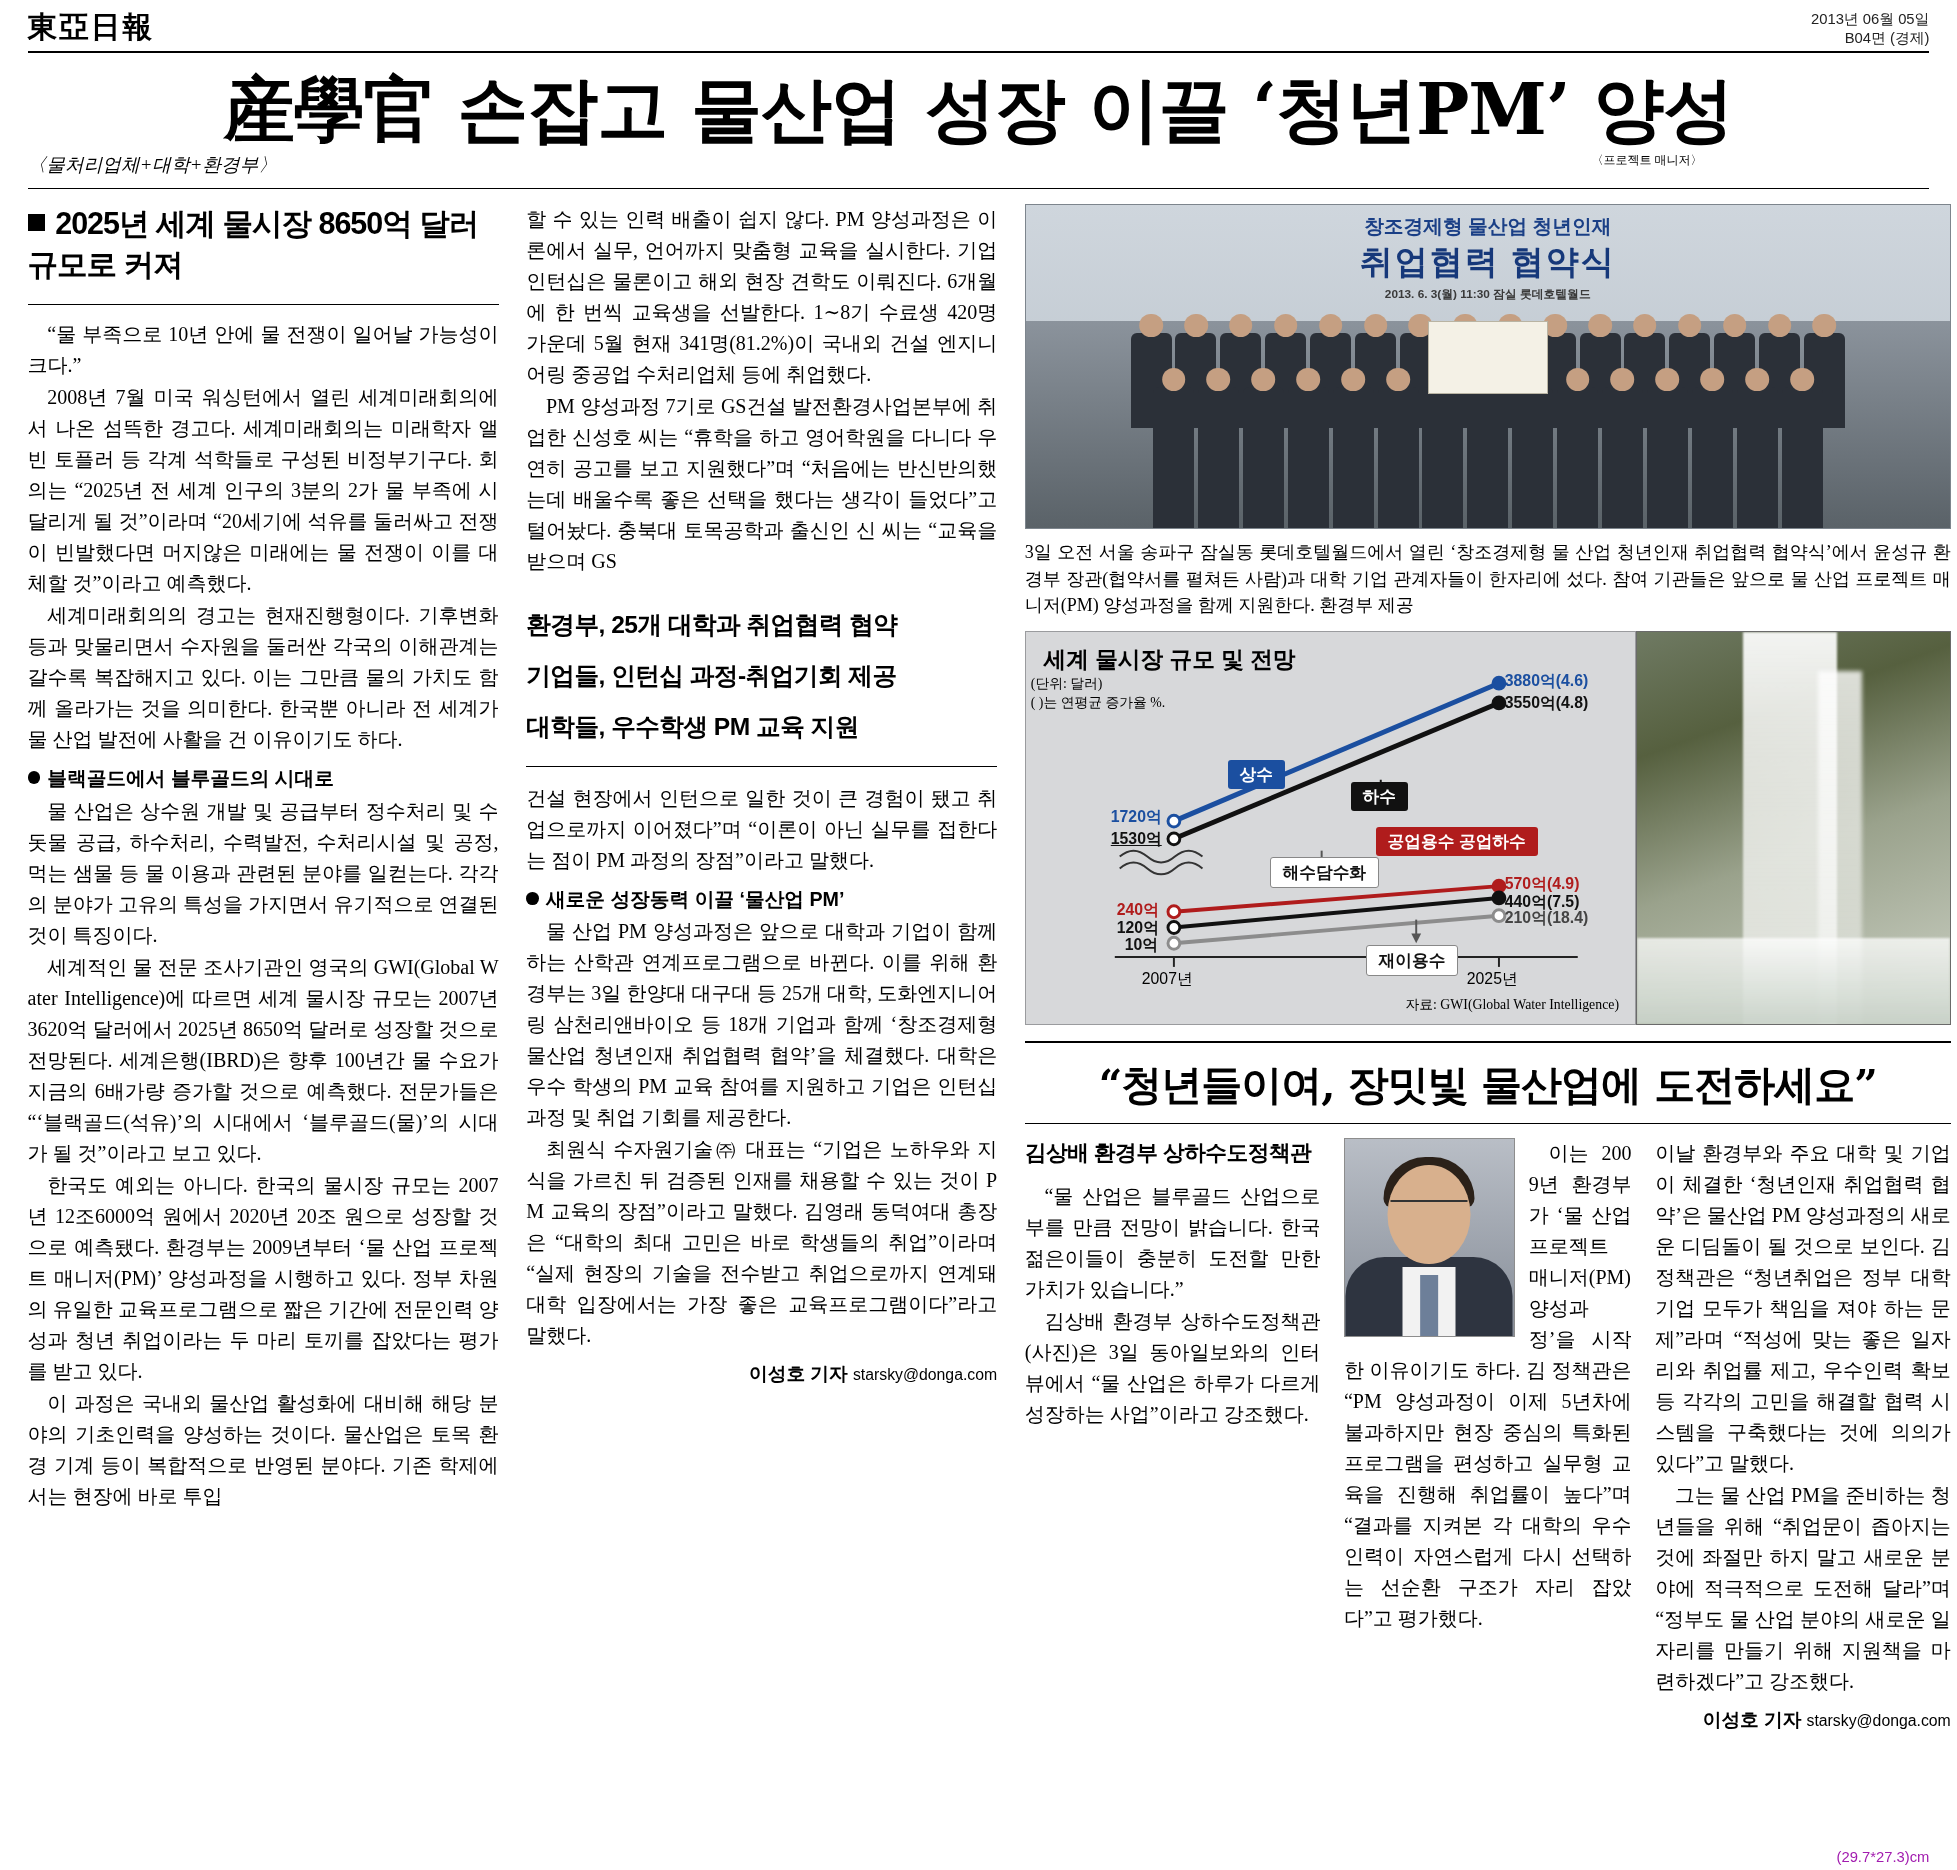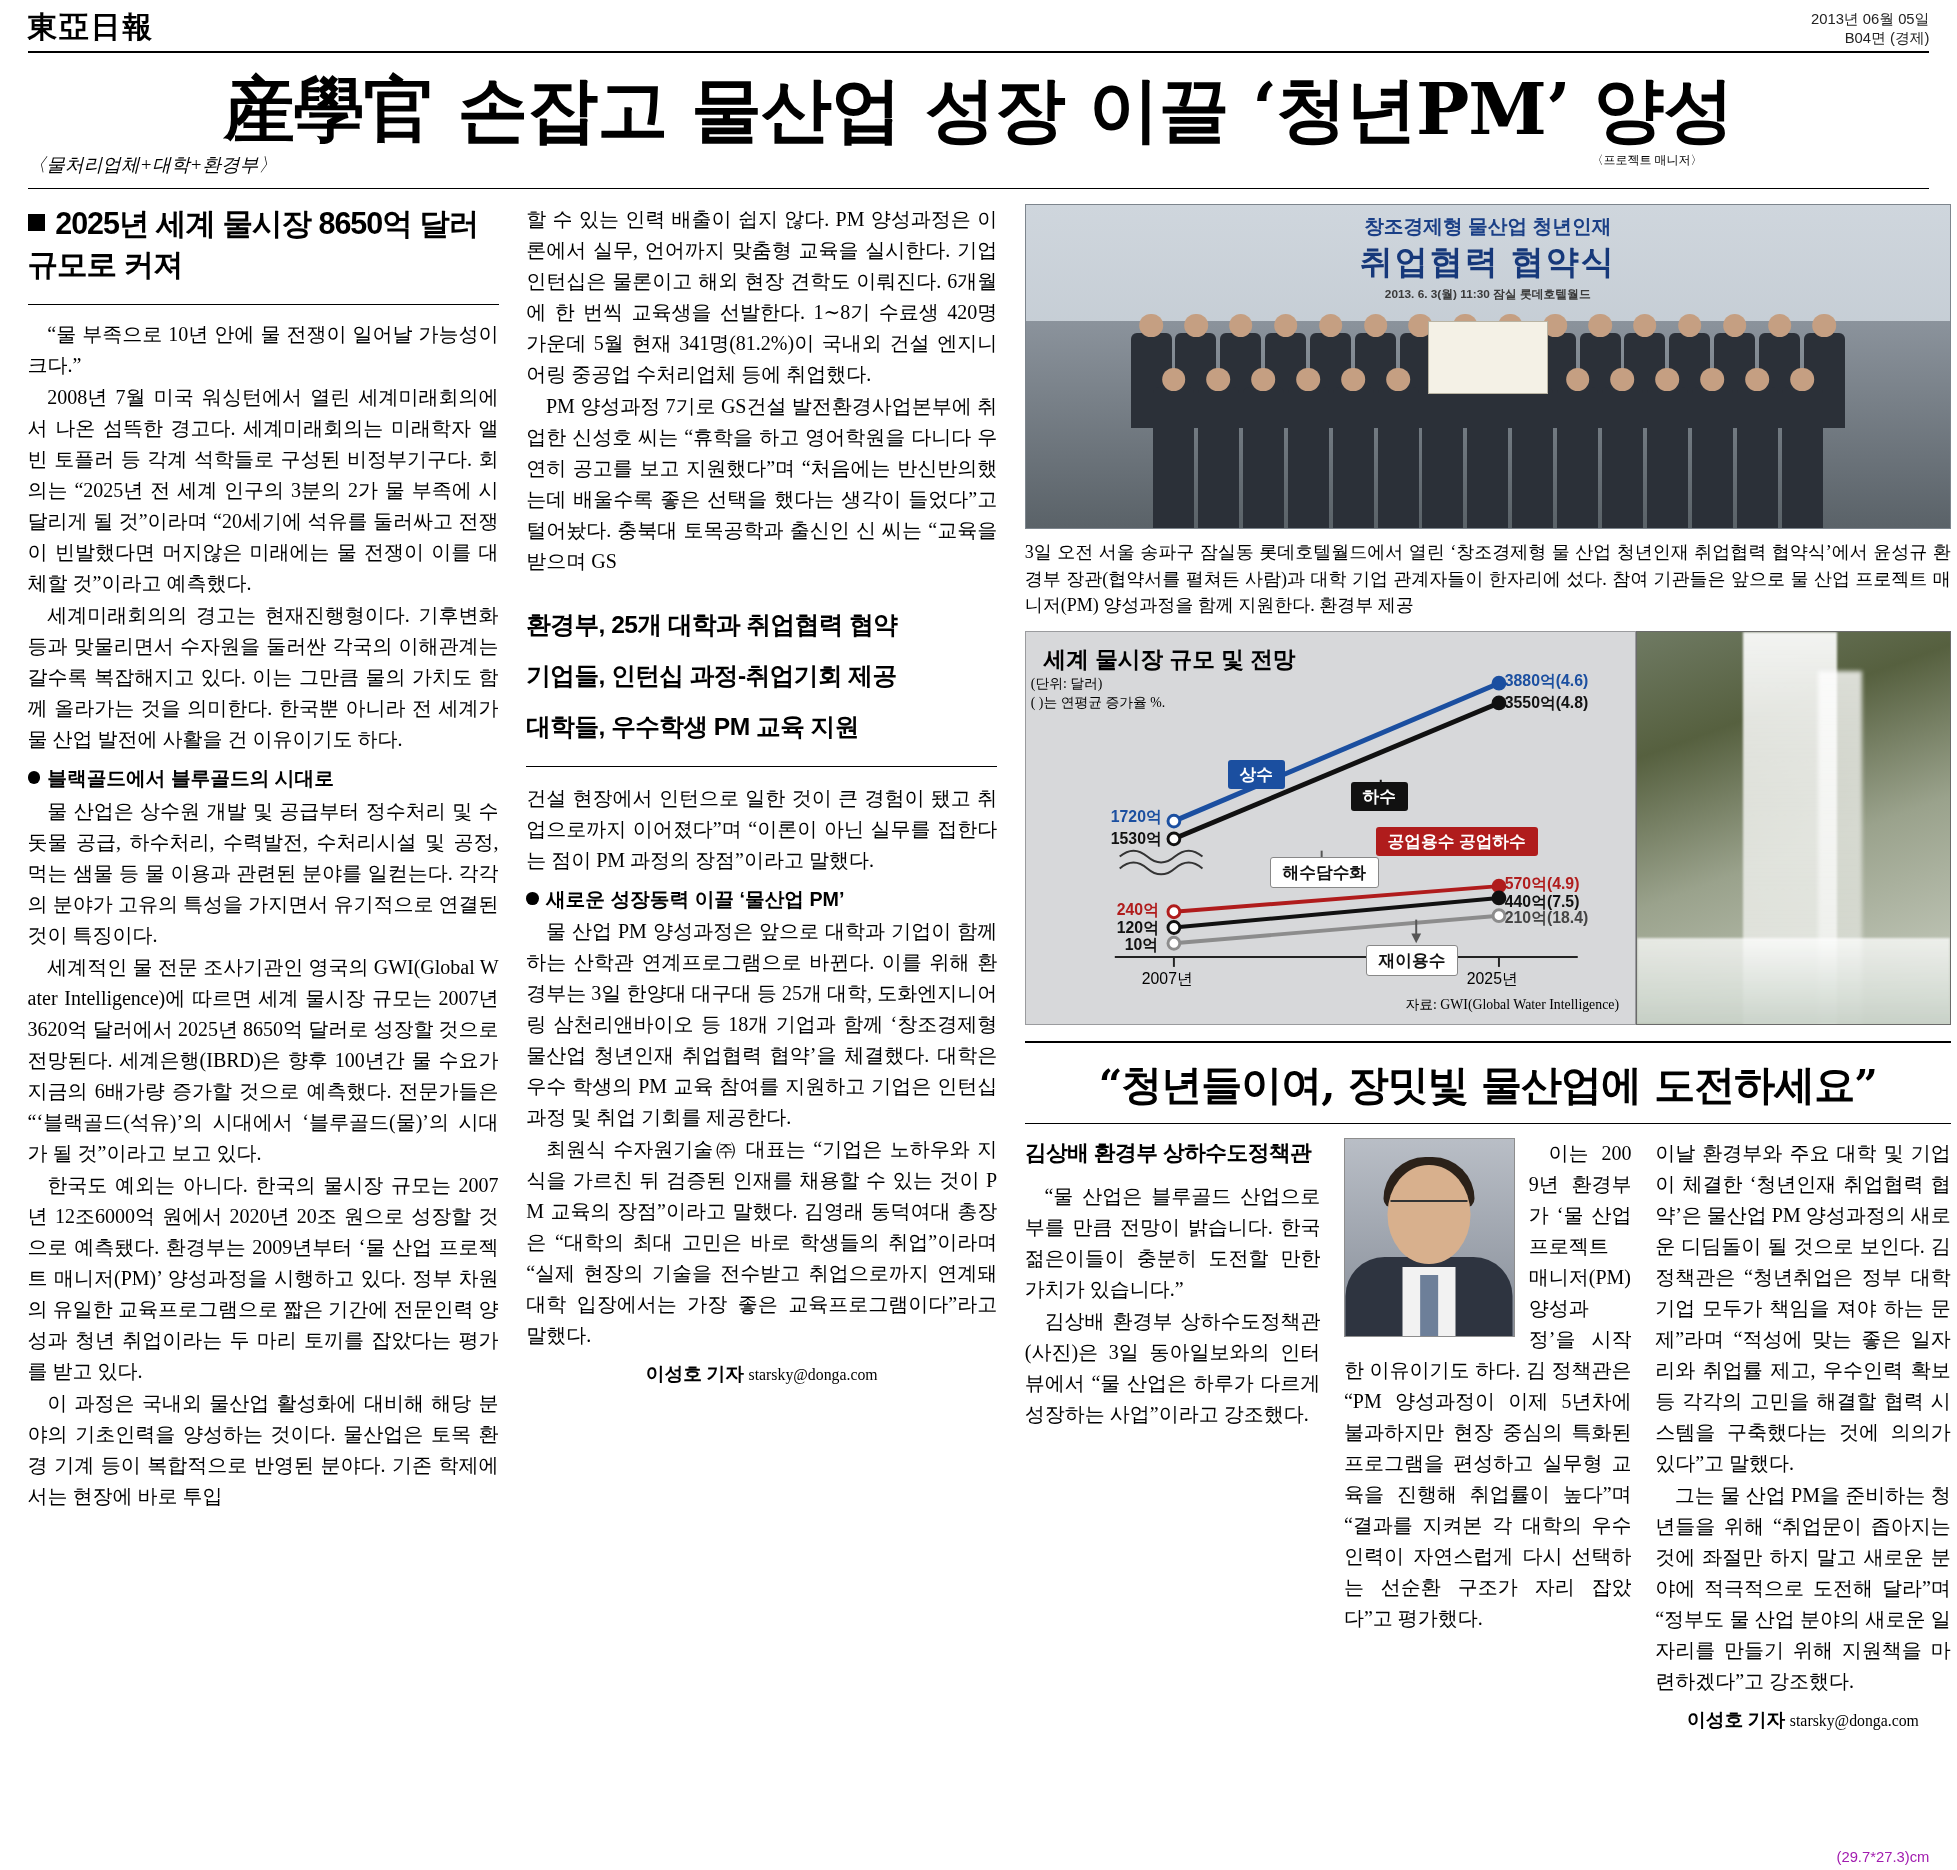--- a/index.html
+++ b/index.html
@@ -124,22 +124,22 @@
   .promo{
     font-family:"Liberation Sans",sans-serif;
     font-size:24.6px;
     font-weight:bold;
     line-height:51px;
     letter-spacing:-0.5px;
     margin-top:21.7px;
   }
   .promo-rule{border-top:1px solid #000;margin:13.8px 0 15.8px 0;}
   .byline{
-    text-align:center;
-    font-family:Liberation Serif, serif;
+    text-align:right;
+    font-family:Liberation Sans, sans-serif;
     font-size:18.7px;
     font-weight:bold;
     margin-top:9.9px;
   }
   .byline .mail{font-weight:normal;font-size:15.8px;}
   
   .photo-main{
     width:926px;height:325px;
     position:relative;overflow:hidden;
     background:linear-gradient(#cfd6dd,#b7c0c9);
@@ -423,21 +423,21 @@
 
             <line x1="300" y1="238" x2="300" y2="222" stroke="#555" stroke-width="2"></line>
             <line x1="396" y1="292" x2="396" y2="310" stroke="#555" stroke-width="2"></line>
             <polygon points="396,316 391,306 401,306" fill="#555"></polygon>
             <line x1="360" y1="170" x2="360" y2="150" stroke="#111" stroke-width="2"></line>
           </svg>
 
           <div class="ch-label" style="left:479px;top:39px;color:#1b4fa0;font-weight:bold;">3880억(4.6)</div>
           <div class="ch-label" style="left:479px;top:61px;color:#111;font-weight:bold;">3550억(4.8)</div>
           <div class="ch-label" style="left:85px;top:175px;color:#1b4fa0;font-weight:bold;">1720억</div>
-          <div class="ch-label" style="left:85px;top:197px;color:#111;font-weight:bold;">1530억</div>
+          <div class="ch-label" style="left:85px;top:197px;color:#111;font-weight:bold;text-decoration:underline;">1530억</div>
           <div class="ch-label" style="left:479px;top:242px;color:#b01c1c;font-weight:bold;">570억(4.9)</div>
           <div class="ch-label" style="left:479px;top:260px;color:#111;font-weight:bold;">440억(7.5)</div>
           <div class="ch-label" style="left:91px;top:268px;color:#b01c1c;font-weight:bold;">240억</div>
           <div class="ch-label" style="left:479px;top:276px;color:#444;font-weight:bold;">210억(18.4)</div>
           <div class="ch-label" style="left:91px;top:286px;color:#111;font-weight:bold;">120억</div>
           <div class="ch-label" style="left:99px;top:303px;color:#111;font-weight:bold;">10억</div>
 
           <div class="tagbox tag-blue" style="left:202px;top:128px;">상수</div>
           <div class="tagbox tag-black" style="left:325px;top:150px;">하수</div>
           <div class="tagbox tag-gray" style="left:244px;top:225px;">해수담수화</div>

